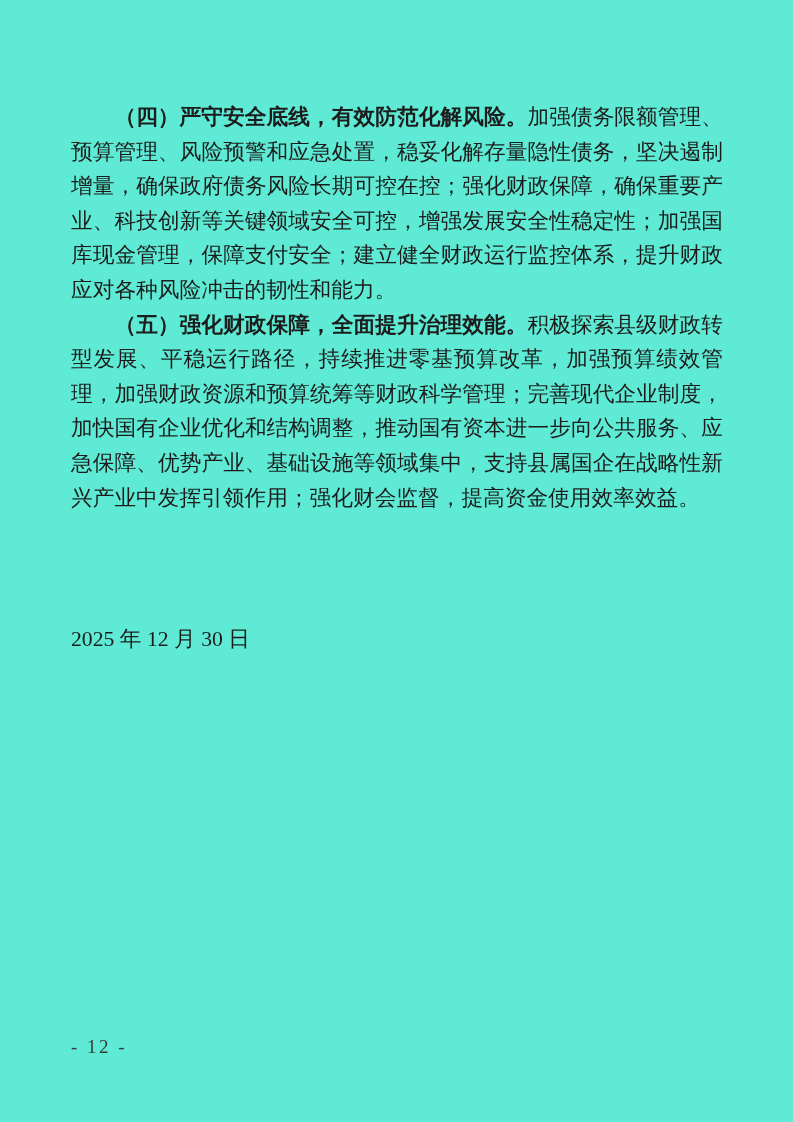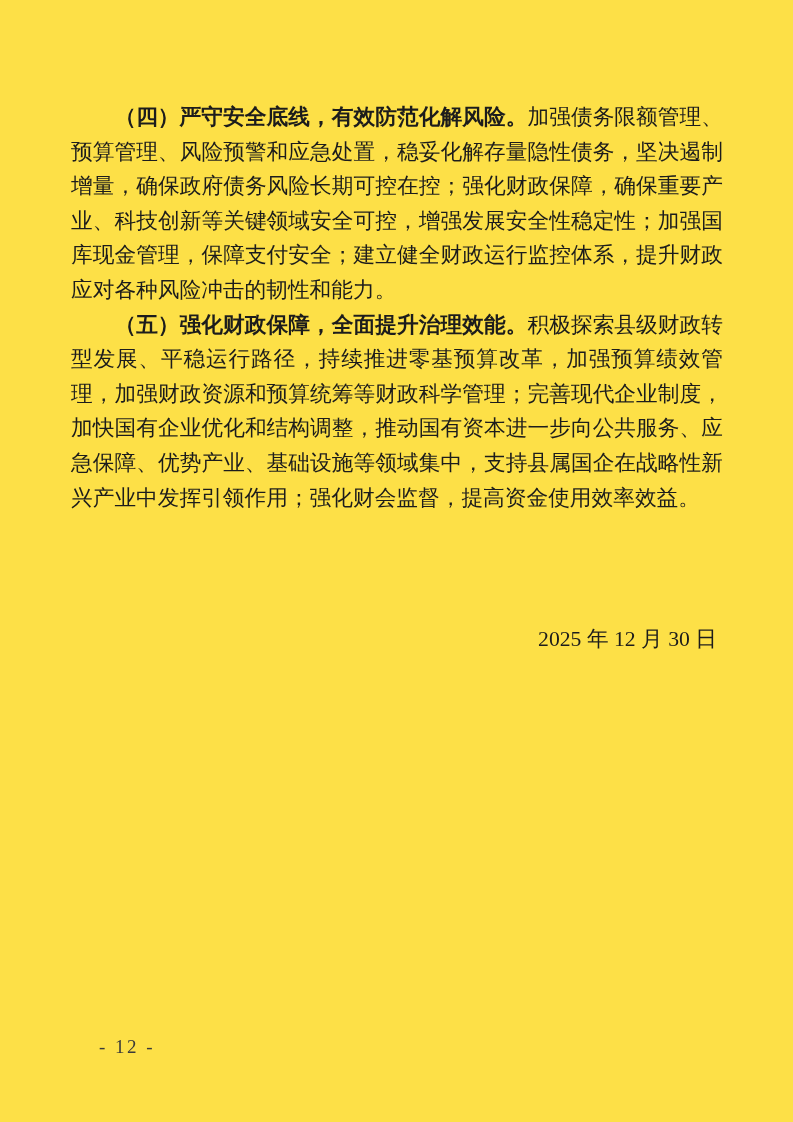--- a/index.html
+++ b/index.html
@@ -11,21 +11,21 @@
     height: 1122px;
     background: #ffffff;
     position: relative;
     overflow: hidden;
     font-family: "Liberation Serif", "DejaVu Serif", serif;
     color: #1c1c1c;
   }
   .page {
     position: absolute;
     inset: 0;
-    background: #fde047;
+    background: #5eead4;
     padding-left: 26px;
   }
   .content {
     position: absolute;
     left: 71px;
     top: 100px;
     width: 652px;
   }
   p.para {
     margin: 0;
@@ -35,33 +35,31 @@
     text-indent: 2em;
     word-break: normal;
   }
   .section-heading {
     font-weight: 700;
   }
   .date-line {
     margin-top: 107px;
     font-size: 21.7px;
     line-height: 34.6px;
-    text-align: right;
     padding-right: 6px;
     white-space: nowrap;
   }
   .page-number {
     position: absolute;
     left: 71px;
     top: 1034px;
     font-size: 19px;
     line-height: 26px;
     letter-spacing: 2.5px;
     color: #3a3a3a;
-    margin-left: 28px;
   }
 </style>
 </head>
 <body>
 
 <div class="page">
   <div class="content">
 
     <p class="para"><span class="section-heading">（四）严守安全底线，有效防范化解风险。</span><span>加强债务限额管理、预算管理、风险预警和应急处置，稳妥化解存量隐性债务，坚决遏制增量，确保政府债务风险长期可控在控；强化财政保障，确保重要产业、科技创新等关键领域安全可控，增强发展安全性稳定性；加强国库现金管理，保障支付安全；建立健全财政运行监控体系，提升财政应对各种风险冲击的韧性和能力。</span></p>
 

